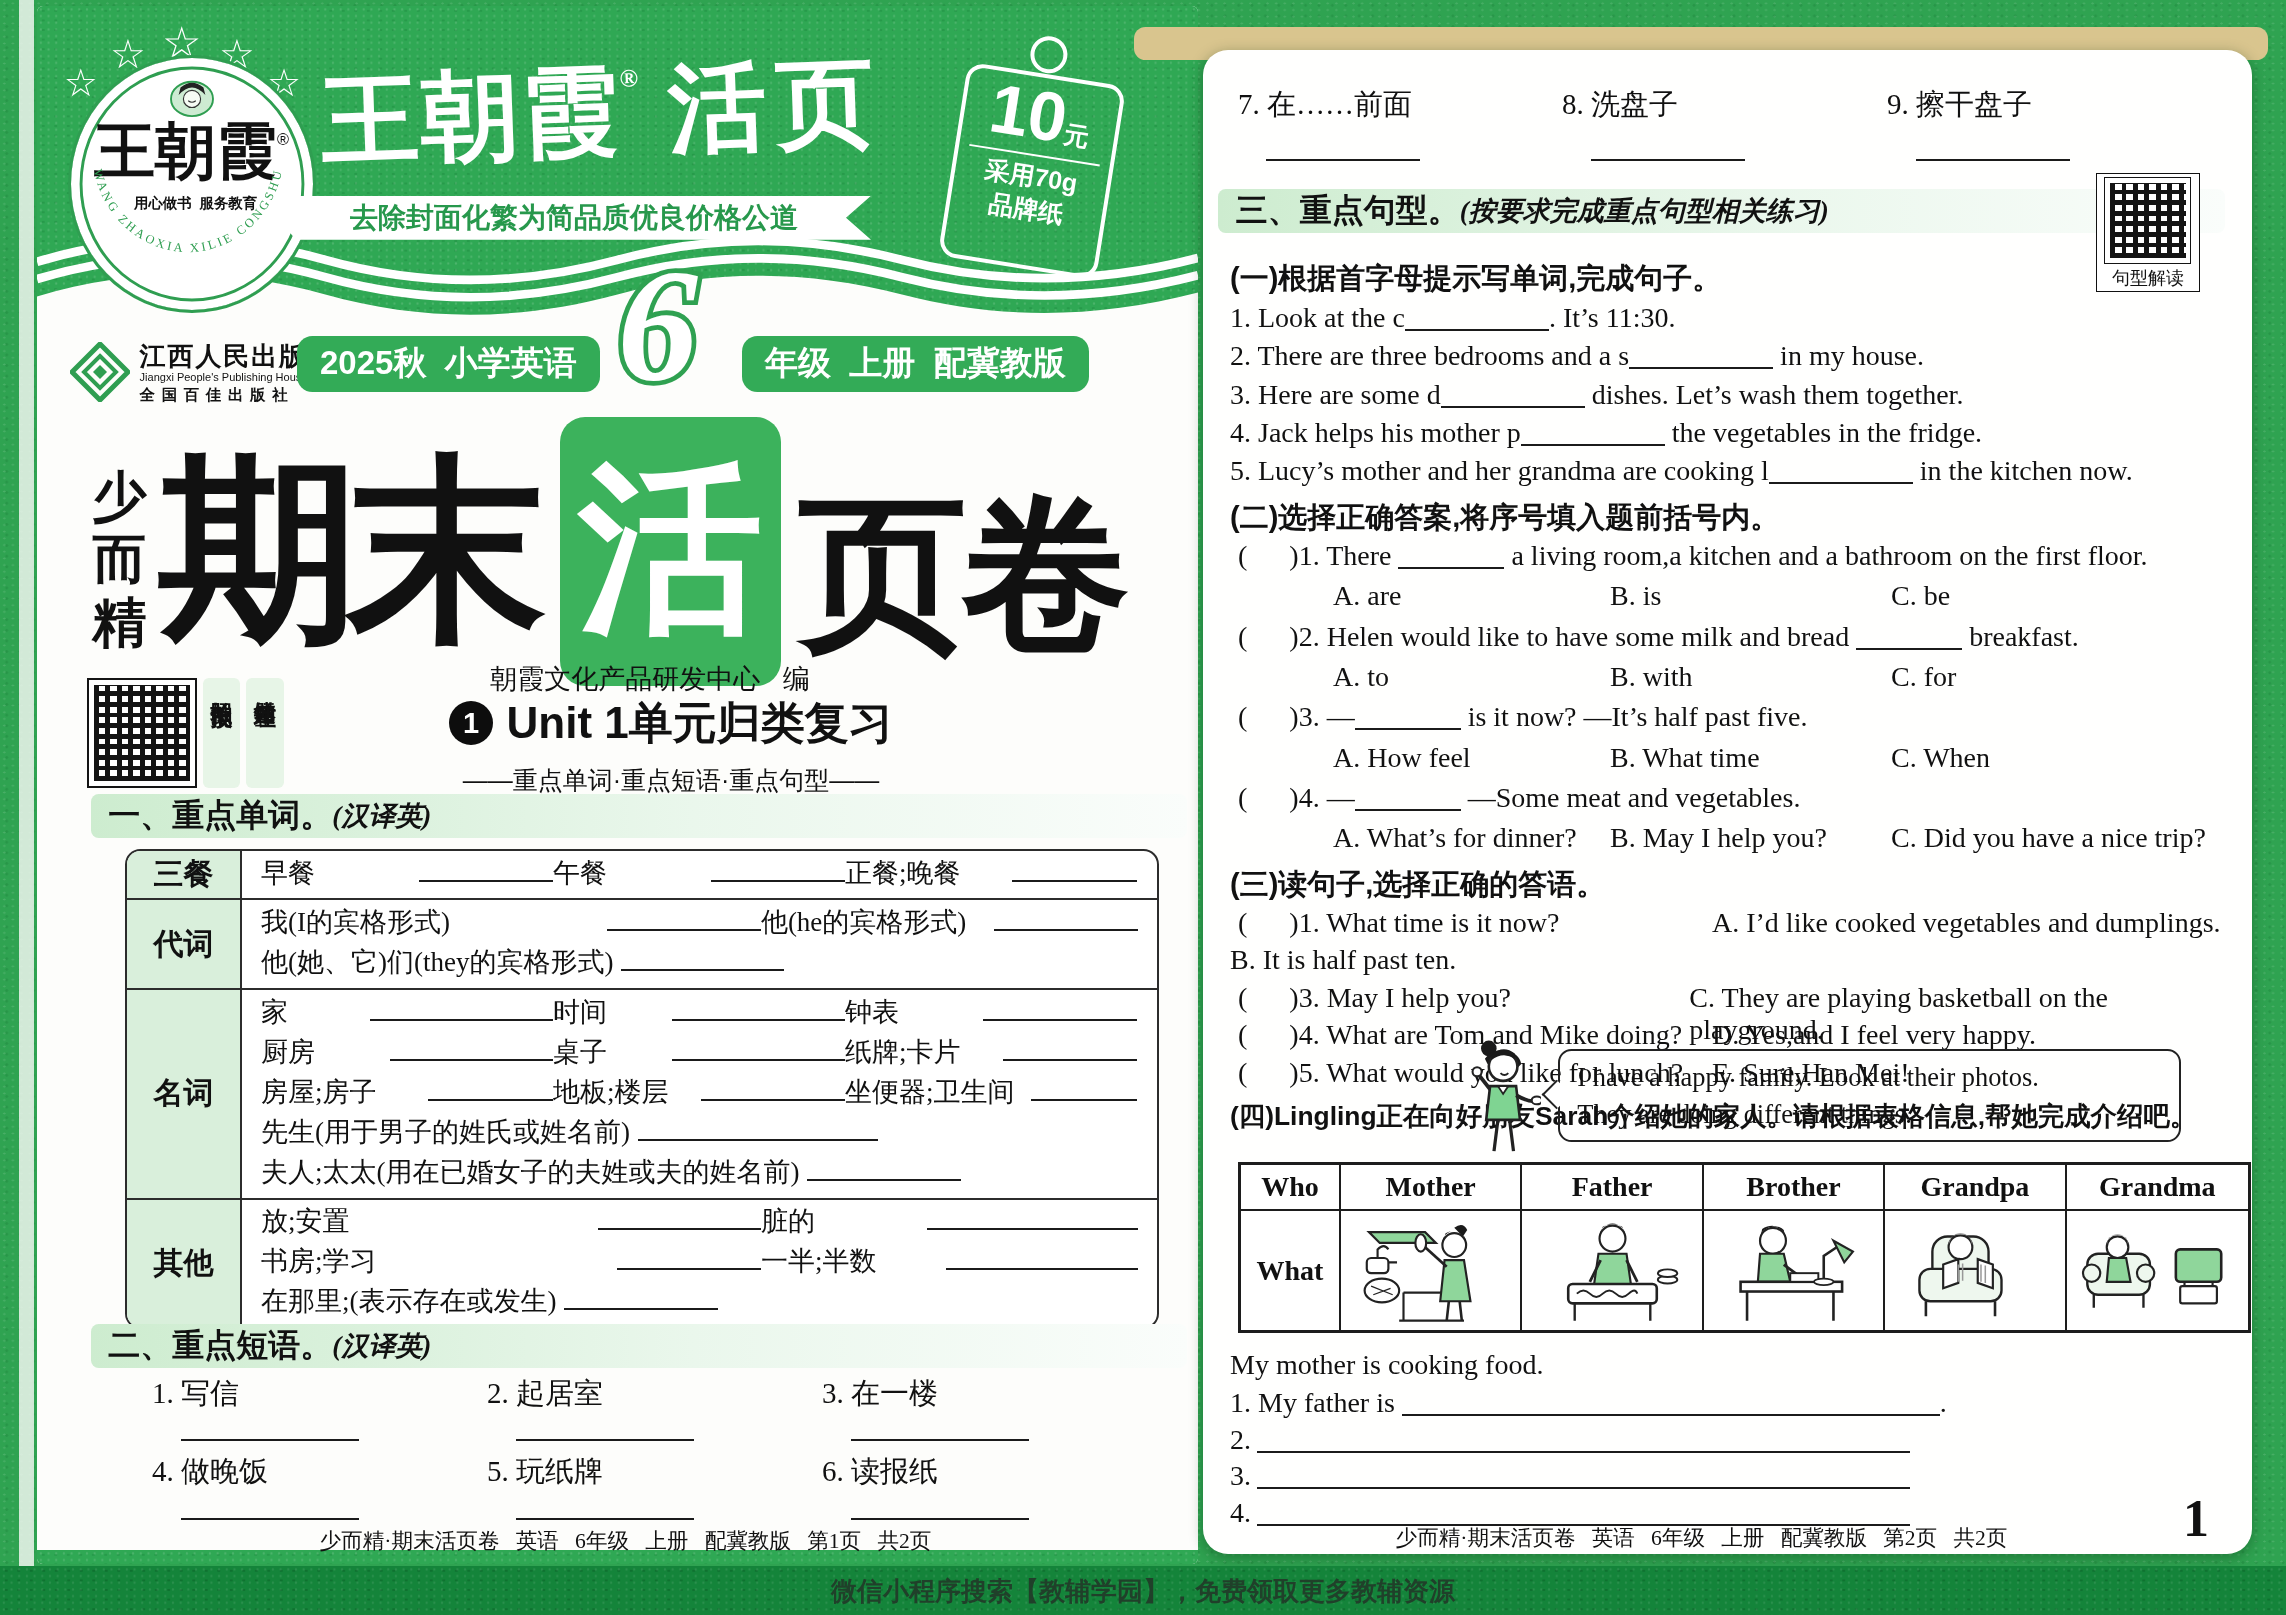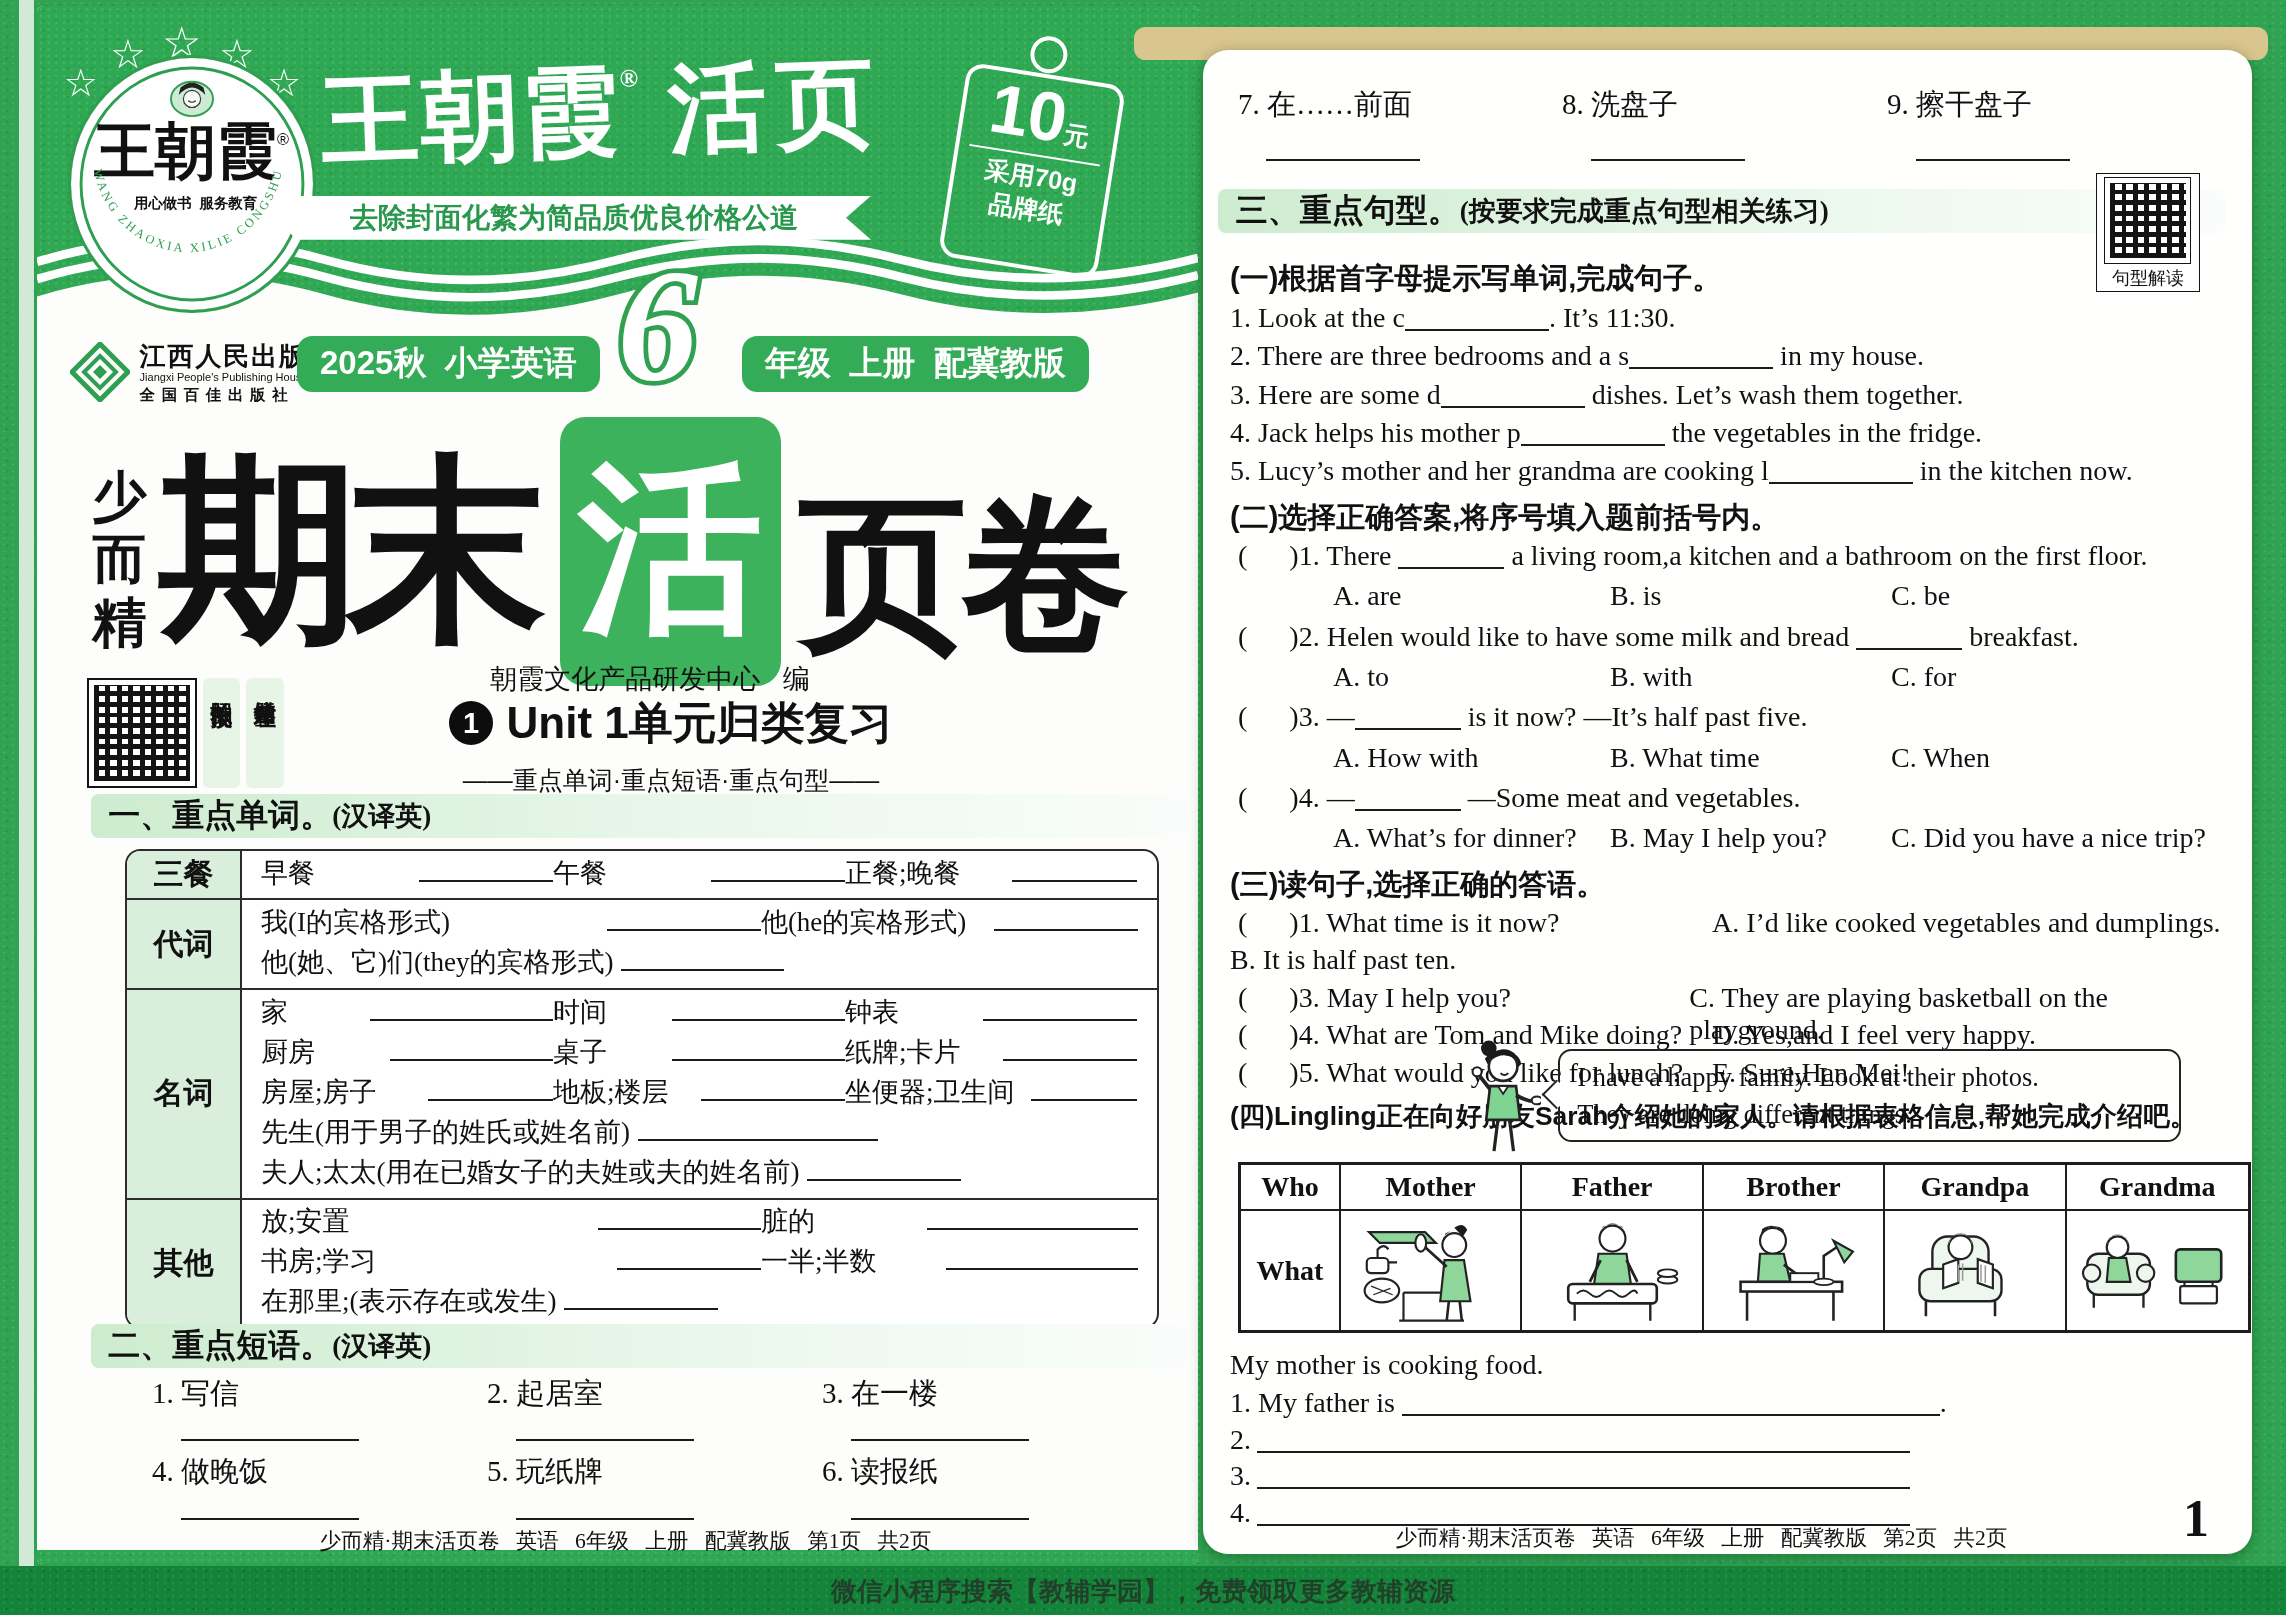--- a/index.html
+++ b/index.html
@@ -76,21 +76,21 @@
   #unit{left:269px;top:688px;width:730px;text-align:center;}
   #unit .row1{display:flex;align-items:center;justify-content:center;gap:13.4px;}
   .ubadge{width:44px;height:44px;border-radius:50%;background:#0d0d0d;color:#fff;font-size:29px;font-weight:bold;
     display:flex;align-items:center;justify-content:center;}
   #unit .ut{font-size:44px;font-weight:bold;}
   #unit .us{font-size:25px;margin-top:11.5px;}
   
   .sec{position:absolute;left:54px;width:1061px;height:44px;border-radius:7.7px;
     background:linear-gradient(90deg,#cdeccf,#eaf7ec 55%,#fafdfb);display:flex;align-items:center;padding:0 17.3px;}
   .sec .h{font-size:32px;font-weight:bold;font-family:Liberation Mono, monospace;}
-  .sec .n{font-size:27px;font-weight:bold;font-family:"Liberation Serif",serif;}
+  .sec .n{font-size:27px;font-weight:bold;font-family:"Liberation Serif",serif;font-style:italic;}
   
   #wtable{left:88px;top:843px;width:1030px;border:2.9px solid #2c2c2c;border-radius:15.4px;overflow:hidden;background:#fff;}
   .wrow{display:flex;border-top:2.4px solid #2c2c2c;}
   .wrow:first-child{border-top:none;}
   .wlab{width:113px;background:#d9efdb;display:flex;align-items:center;justify-content:center;
     font-size:30px;font-weight:bold;border-right:2.4px solid #2c2c2c;flex:none;}
   .wbody{flex:1;padding:3.8px 19px;}
   .tline{display:flex;align-items:baseline;min-height:40px;}
   .ti{display:flex;align-items:baseline;gap:7.7px;font-family:"Liberation Serif",serif;font-size:27px;justify-content:space-between;}
   .c3 .ti{width:33.3%;}
@@ -451,21 +451,21 @@
         <span>C. be</span>
       </div>
     <div class="enline" style="top:571px;"><span class="pre">(      )</span><span>2. Helen would like to have some milk and bread </span><span class="blank" style="width:106px;"></span><span> breakfast.</span></div>
     <div class="opts" style="top:611px;">
         <span class="o1">A. to</span>
         <span class="o2">B. with</span>
         <span>C. for</span>
       </div>
     <div class="enline" style="top:651px;"><span class="pre">(      )</span><span>3. —</span><span class="blank" style="width:106px;"></span><span> is it now?  —It’s half past five.</span></div>
     <div class="opts" style="top:692px;">
-        <span class="o1">A. How with</span>
+        <span class="o1">A. How feel</span>
         <span class="o2">B. What time</span>
         <span>C. When</span>
       </div>
     <div class="enline" style="top:732px;"><span class="pre">(      )</span><span>4. —</span><span class="blank" style="width:106px;"></span><span> —Some meat and vegetables.</span></div>
     <div class="opts" style="top:772px;justify-content:space-between;">
         <span class="o1">A. What’s for dinner?</span>
         <span class="o2">B. May I help you?</span>
         <span>C. Did you have a nice trip?</span>
       </div>
 

